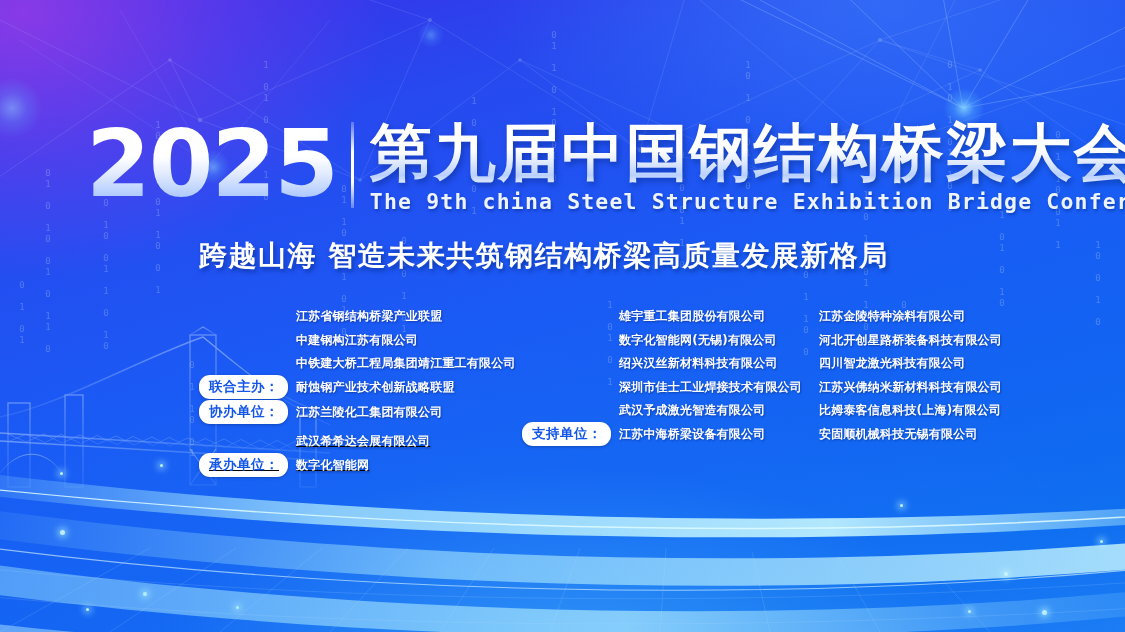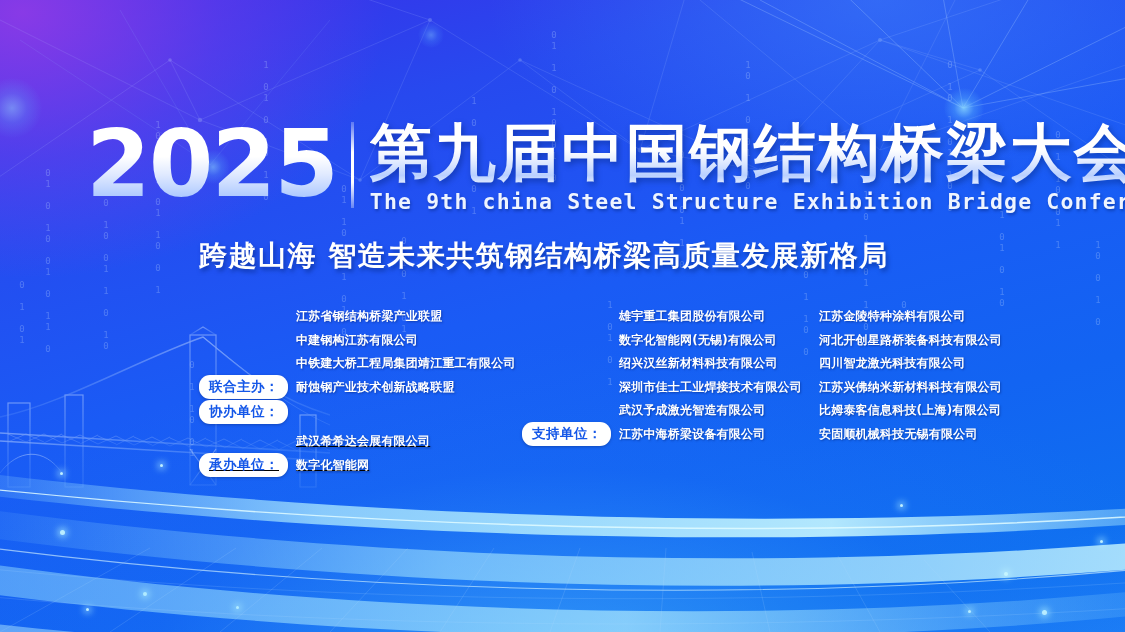--- a/index.html
+++ b/index.html
@@ -347,20 +347,23 @@
         <div class="org-list">
           <div class="org-item">江苏省钢结构桥梁产业联盟</div>
           <div class="org-item">中建钢构江苏有限公司</div>
           <div class="org-item">中铁建大桥工程局集团靖江重工有限公司</div>
           <div class="org-item">耐蚀钢产业技术创新战略联盟</div>
         </div>
       </div>
 
       <div class="org-group" style="left:186px; top:99px;">
         <div class="pill">协办单位：</div>
+        <div class="org-list">
+          <div class="org-item">江苏兰陵化工集团有限公司</div>
+        </div>
       </div>
 
       <div class="org-group" style="left:186px; top:129px;text-decoration:underline;">
         <div class="pill">承办单位：</div>
         <div class="org-list">
           <div class="org-item">武汉希希达会展有限公司</div>
           <div class="org-item">数字化智能网</div>
         </div>
       </div>
 

